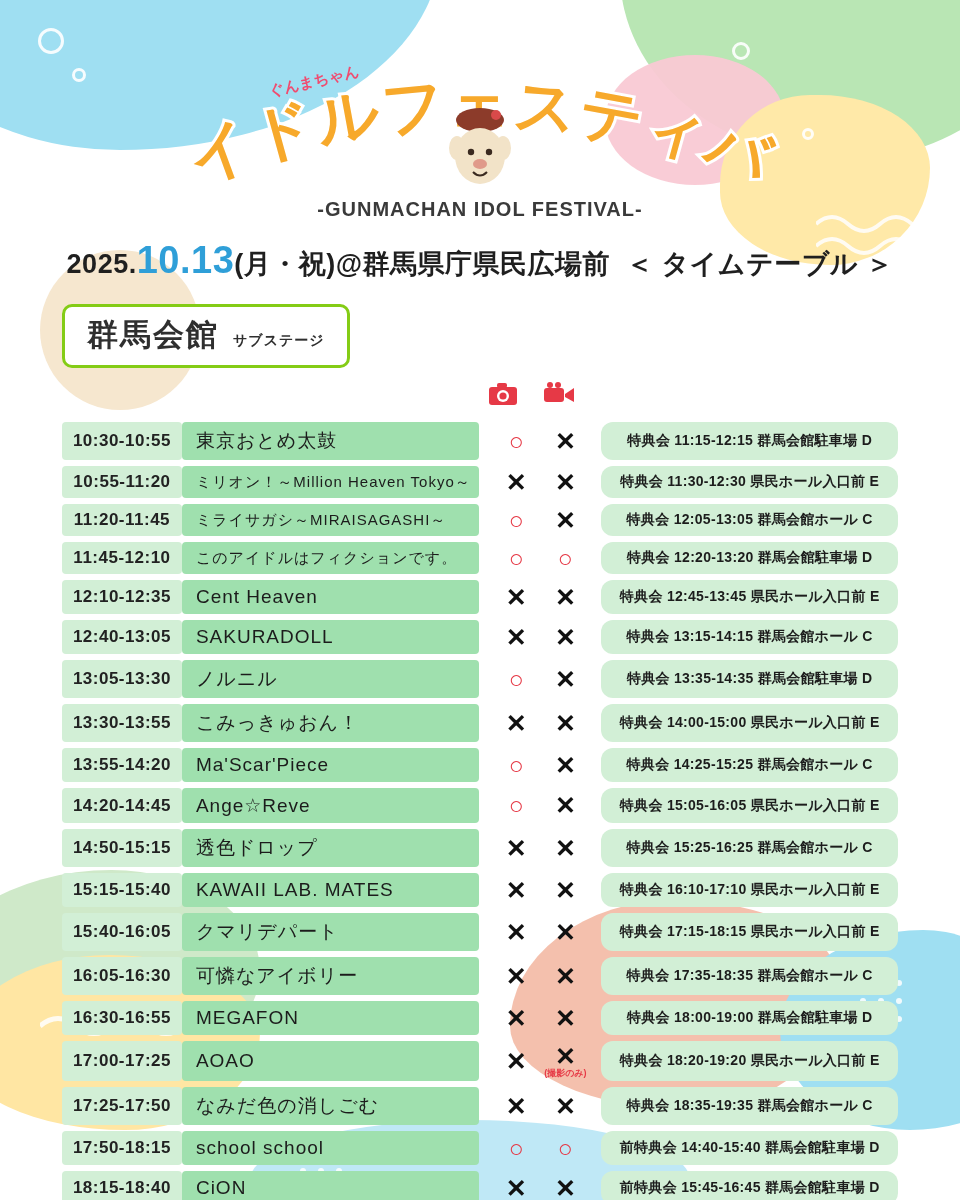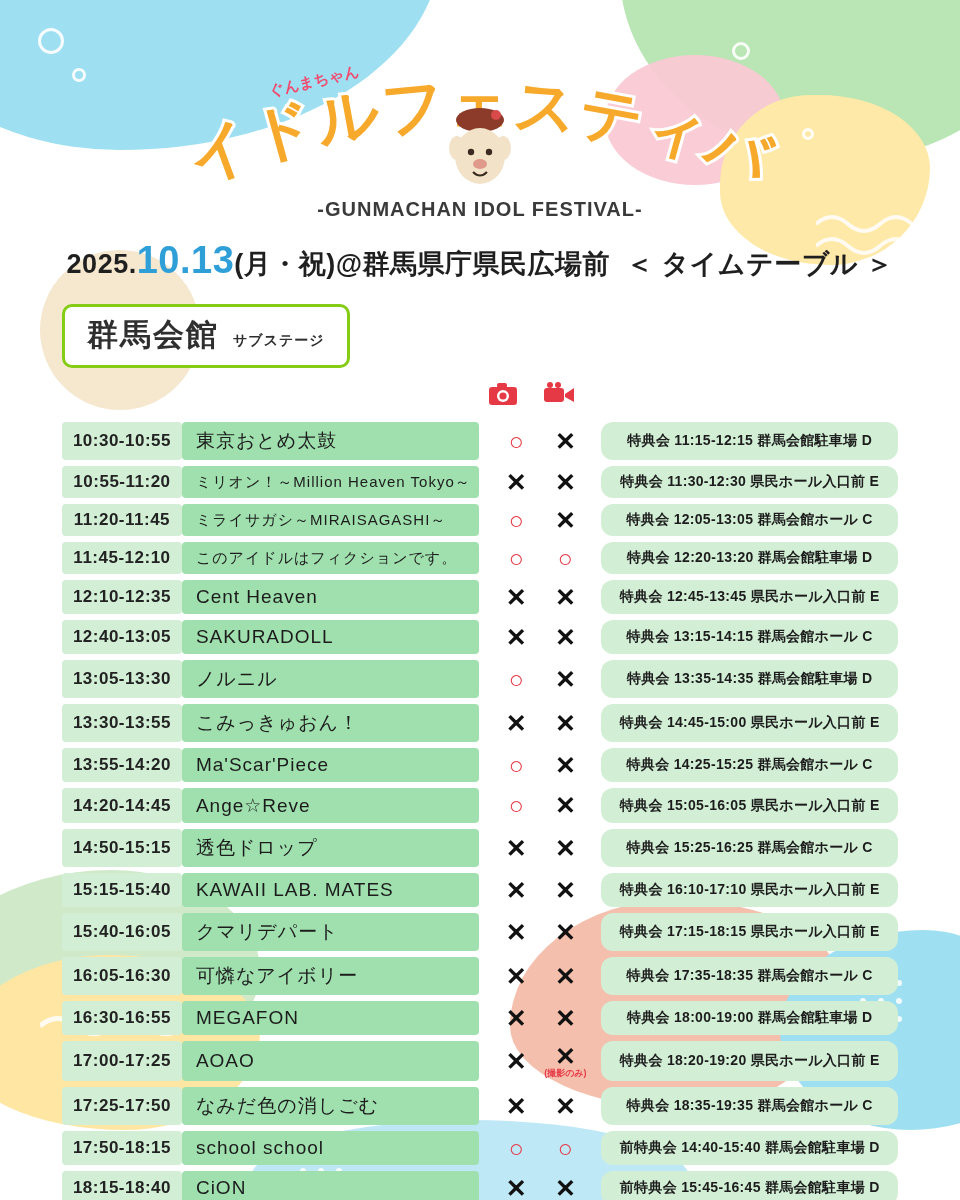--- a/index.html
+++ b/index.html
@@ -352,21 +352,21 @@
           <td class="c-gap2"></td>
           <td class="c-note">特典会 13:35-14:35 群馬会館駐車場 D</td>
         </tr>
         <tr>
           <td class="c-time">13:30-13:55</td>
           <td class="c-act">こみっきゅおん！</td>
           <td class="c-gap"></td>
           <td class="c-mark"><span class="mark-x">✕</span></td>
           <td class="c-mark"><span class="mark-x">✕</span></td>
           <td class="c-gap2"></td>
-          <td class="c-note">特典会 14:45-15:00 県民ホール入口前 E</td>
+          <td class="c-note">特典会 14:00-15:00 県民ホール入口前 E</td>
         </tr>
         <tr>
           <td class="c-time">13:55-14:20</td>
           <td class="c-act">Ma'Scar'Piece</td>
           <td class="c-gap"></td>
           <td class="c-mark"><span class="mark-o">○</span></td>
           <td class="c-mark"><span class="mark-x">✕</span></td>
           <td class="c-gap2"></td>
           <td class="c-note">特典会 14:25-15:25 群馬会館ホール C</td>
         </tr>

